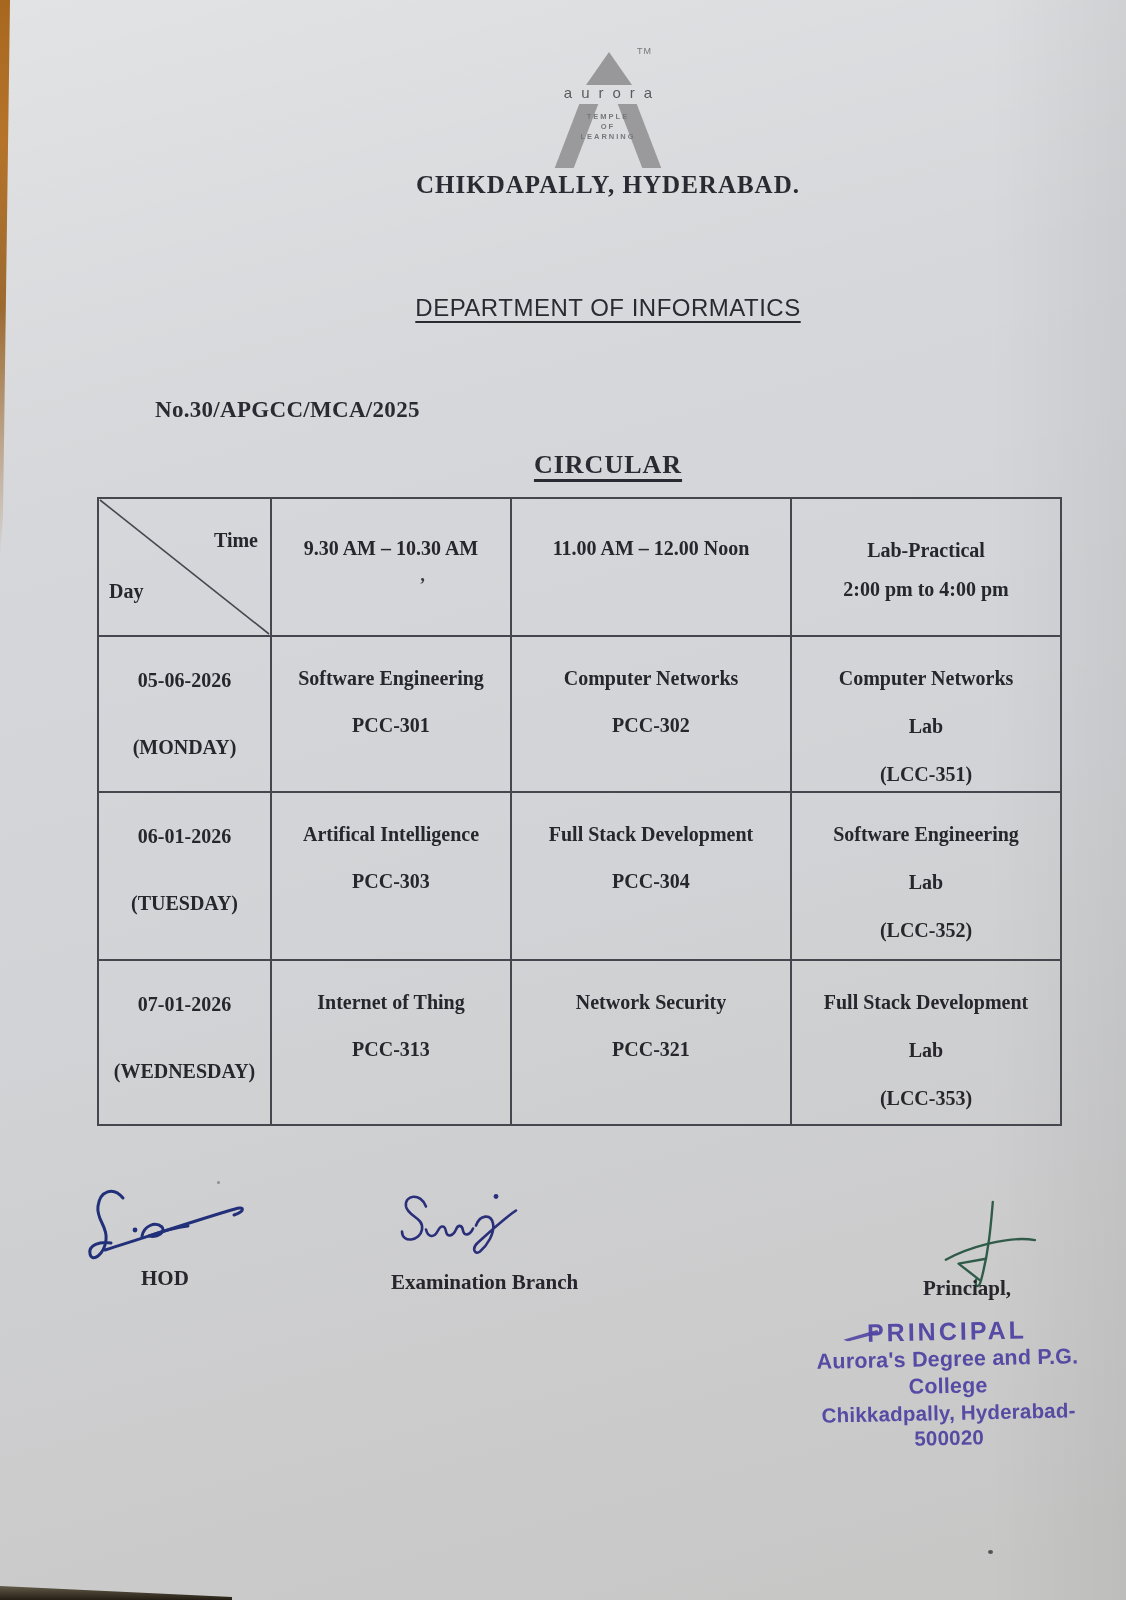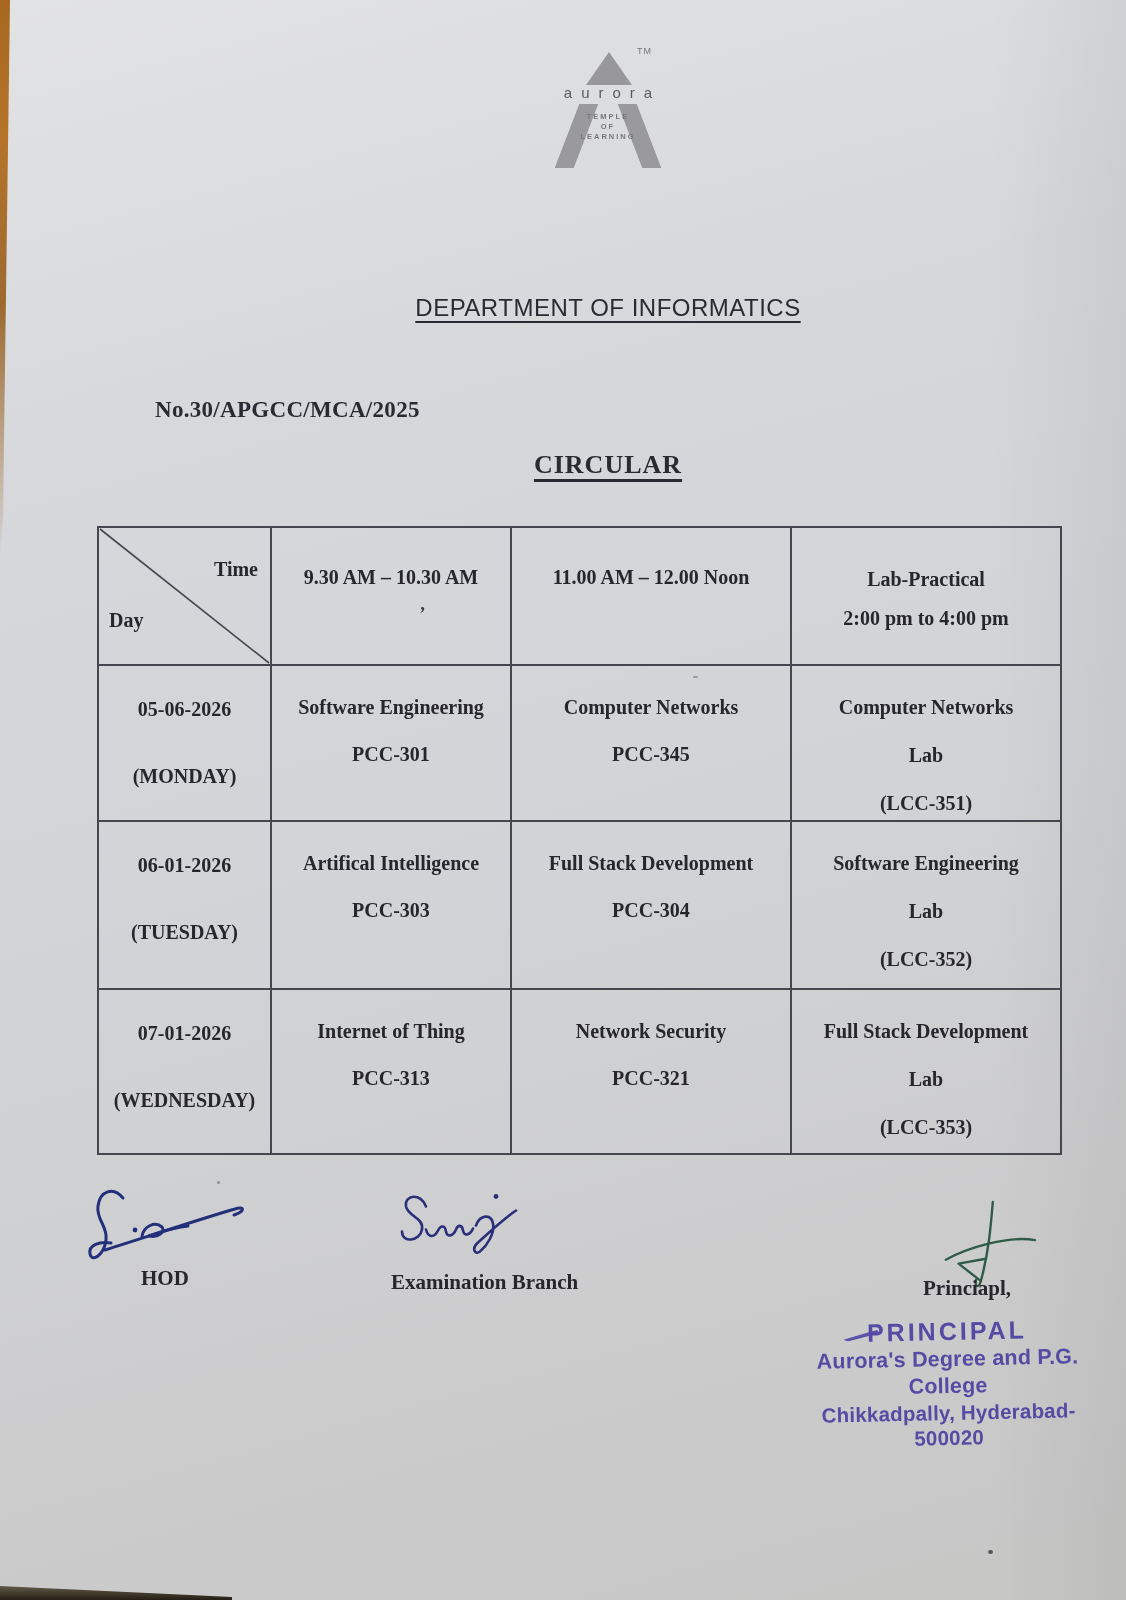--- a/index.html
+++ b/index.html
@@ -70,21 +70,21 @@
   }
   .ref-no{position:absolute;left:155px;top:397px;font-size:23px;font-weight:bold;letter-spacing:0.3px;}
   .doc-title{
     position:absolute;left:90px;right:0;top:450px;text-align:center;
     font-size:26px;font-weight:bold;letter-spacing:1px;
     text-decoration:underline;text-underline-offset:6px;text-decoration-thickness:2.5px;
   }
 
   
   table.tt{
-    position:absolute;left:97px;top:526px;width:963px;
+    position:absolute;left:97px;top:497px;width:963px;
     border-collapse:collapse;table-layout:fixed;
   }
   .tt col.c1{width:173px;} .tt col.c2{width:240px;} .tt col.c3{width:280px;} .tt col.c4{width:270px;}
   .tt td{
     border:2px solid #46464e;vertical-align:top;position:relative;
     font-size:20px;font-weight:bold;color:#26262c;padding:0;
   }
   tr.r-head td{height:136px;}
   tr.r1 td{height:154px;}
   tr.r2 td{height:166px;}
@@ -148,20 +148,21 @@
   <div class="logo-leg leg-l"></div>
   <div class="logo-leg leg-r"></div>
   <div class="logo-tagline">
     <span>TEMPLE</span>
     <span>OF</span>
     <span>LEARNING</span>
   </div>
 </div>
 
 <div class="head-block">
+  <div class="h-loc">CHIKDAPALLY, HYDERABAD.</div>
 </div>
 <div class="h-dept">DEPARTMENT OF INFORMATICS</div>
 <div class="ref-no">No.30/APGCC/MCA/2025</div>
 <div class="doc-title">CIRCULAR</div>
 
 <table class="tt">
   <colgroup>
       <col class="c1">
       <col class="c2">
       <col class="c3">
@@ -203,21 +204,21 @@
     </td>
     <td>
       <div class="cv cv-two">
         <span>Software Engineering</span>
         <span>PCC-301</span>
       </div>
     </td>
     <td>
       <div class="cv cv-two">
         <span>Computer Networks</span>
-        <span>PCC-345</span>
+        <span>PCC-302</span>
       </div>
     </td>
     <td>
       <div class="cv cv-lab">
         <span>Computer Networks</span>
         <span>Lab</span>
         <span>(LCC-351)</span>
       </div>
     </td>
   </tr>

